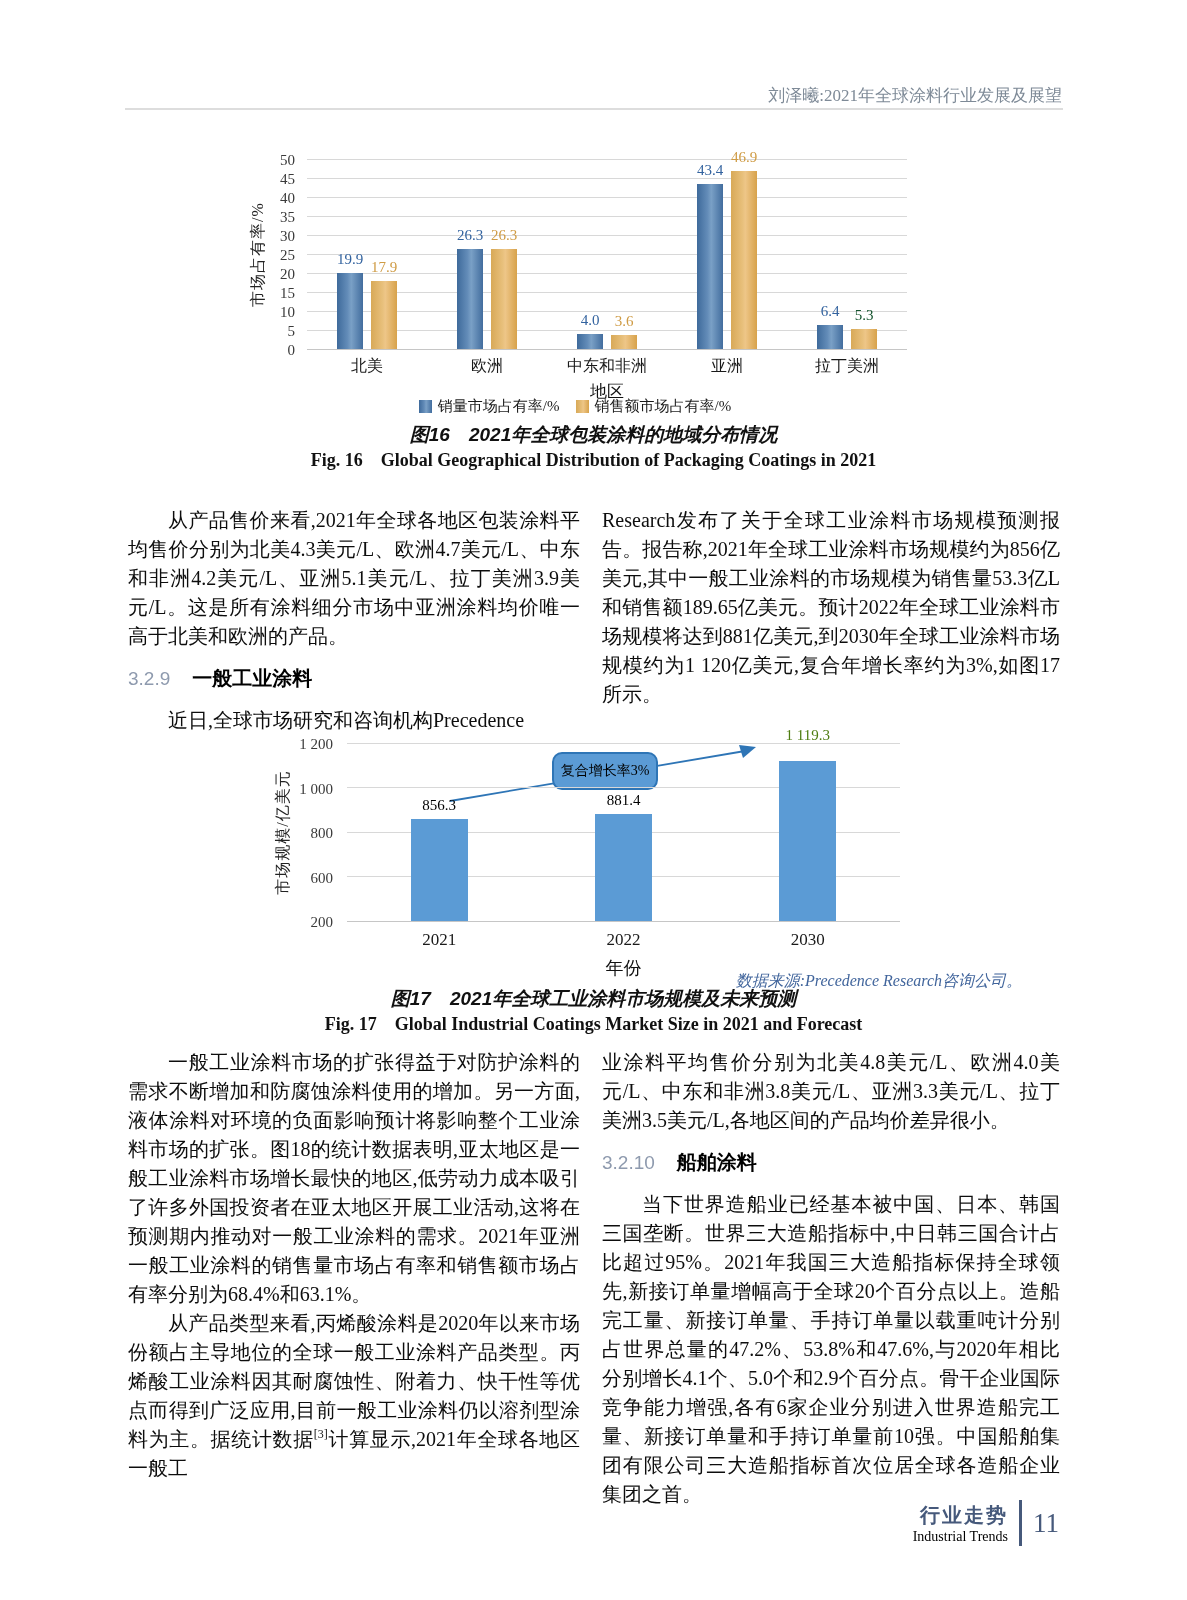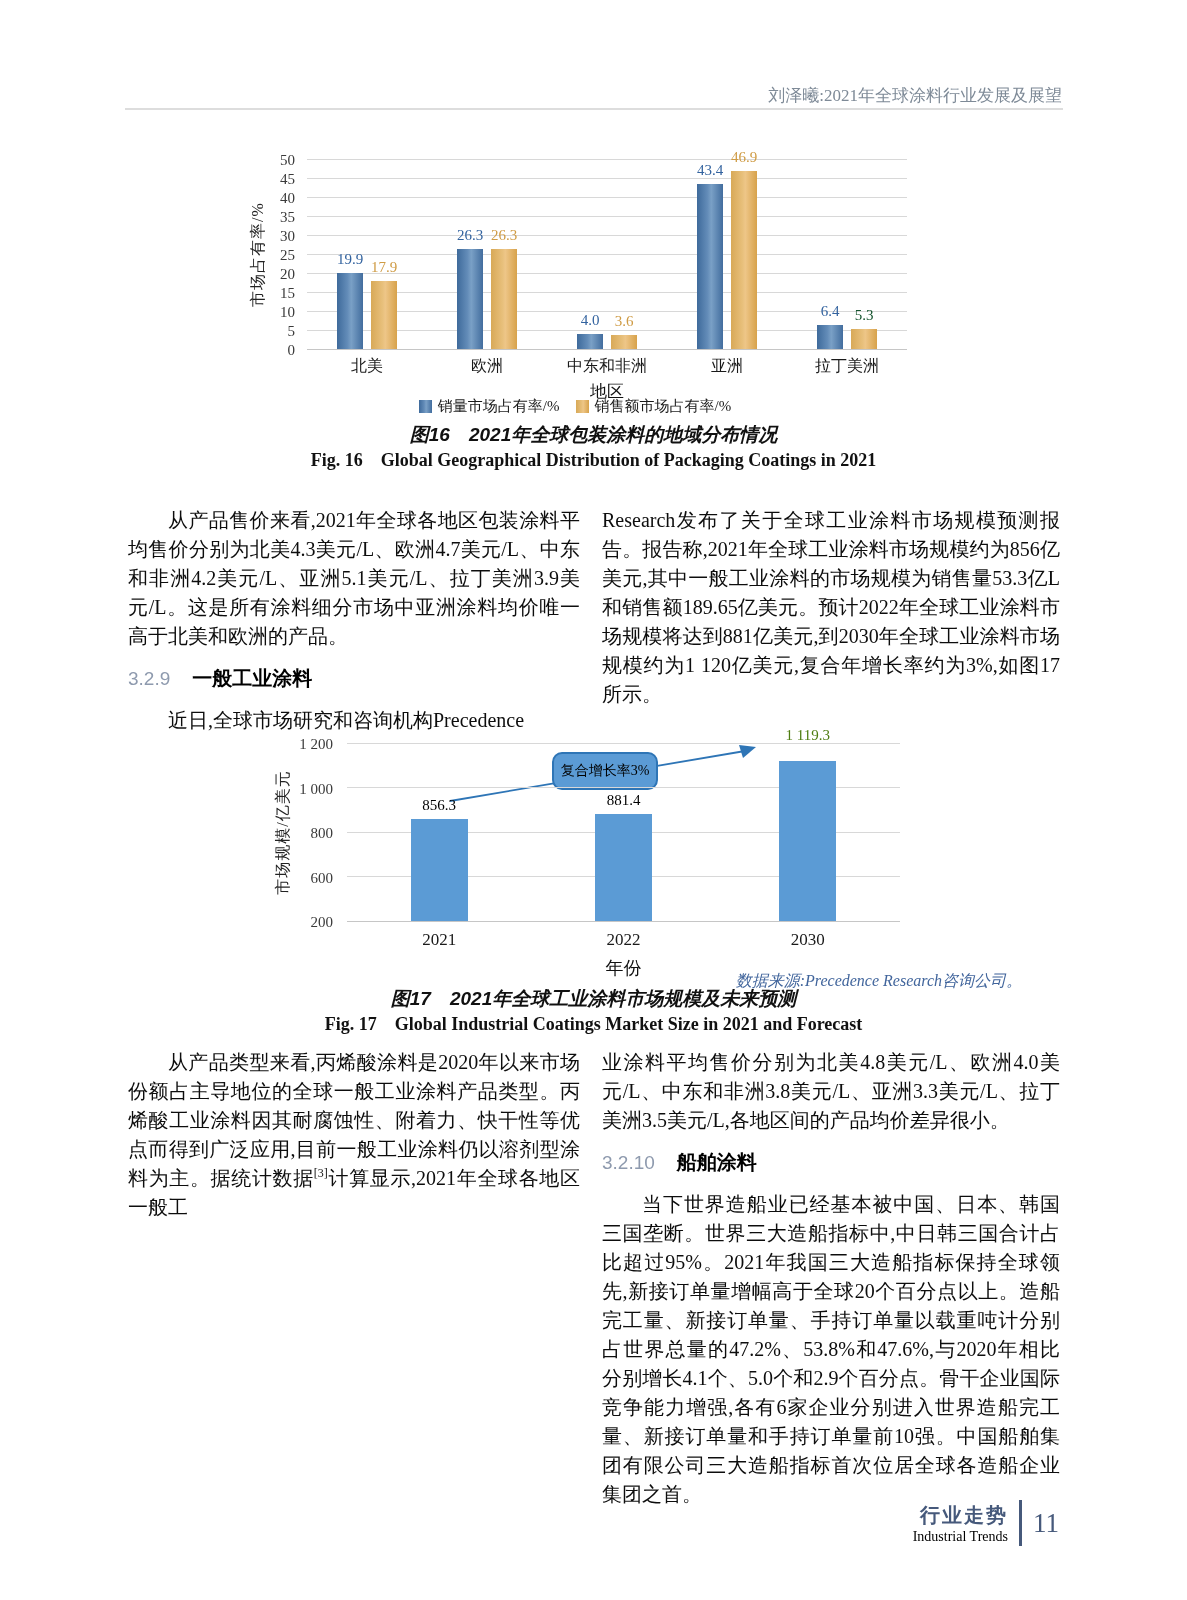--- a/index.html
+++ b/index.html
@@ -202,20 +202,21 @@
         <div class="xcat">2030</div>
       </div>
     <div class="xlabel">年份</div>
   </div>
 
   <div class="source-note">数据来源:Precedence Research咨询公司。</div>
   <div class="caption cap-cn cap17-cn">图17　2021年全球工业涂料市场规模及未来预测</div>
   <div class="caption cap17-en">Fig. 17　Global Industrial Coatings Market Size in 2021 and Forecast</div>
 
   <div class="textblock col1-bottom">
+    <p>一般工业涂料市场的扩张得益于对防护涂料的需求不断增加和防腐蚀涂料使用的增加。另一方面,液体涂料对环境的负面影响预计将影响整个工业涂料市场的扩张。图18的统计数据表明,亚太地区是一般工业涂料市场增长最快的地区,低劳动力成本吸引了许多外国投资者在亚太地区开展工业活动,这将在预测期内推动对一般工业涂料的需求。2021年亚洲一般工业涂料的销售量市场占有率和销售额市场占有率分别为68.4%和63.1%。</p>
     <p><span>从产品类型来看,丙烯酸涂料是2020年以来市场份额占主导地位的全球一般工业涂料产品类型。丙烯酸工业涂料因其耐腐蚀性、附着力、快干性等优点而得到广泛应用,目前一般工业涂料仍以溶剂型涂料为主。据统计数据</span><sup class="ref">[3]</sup><span>计算显示,2021年全球各地区一般工</span></p>
   </div>
   <div class="textblock col2-bottom">
     <p class="noindent">业涂料平均售价分别为北美4.8美元/L、欧洲4.0美元/L、中东和非洲3.8美元/L、亚洲3.3美元/L、拉丁美洲3.5美元/L,各地区间的产品均价差异很小。</p>
     <div class="sec-heading">
       <span class="sec-num">3.2.10</span>
       <span class="sec-title">船舶涂料</span>
     </div>
     <p>当下世界造船业已经基本被中国、日本、韩国三国垄断。世界三大造船指标中,中日韩三国合计占比超过95%。2021年我国三大造船指标保持全球领先,新接订单量增幅高于全球20个百分点以上。造船完工量、新接订单量、手持订单量以载重吨计分别占世界总量的47.2%、53.8%和47.6%,与2020年相比分别增长4.1个、5.0个和2.9个百分点。骨干企业国际竞争能力增强,各有6家企业分别进入世界造船完工量、新接订单量和手持订单量前10强。中国船舶集团有限公司三大造船指标首次位居全球各造船企业集团之首。</p>
   </div>

